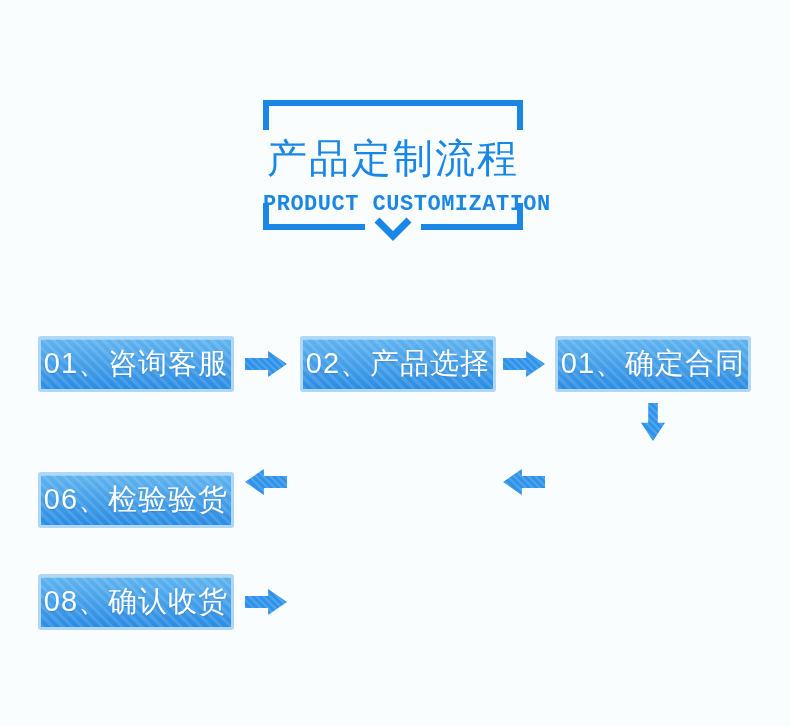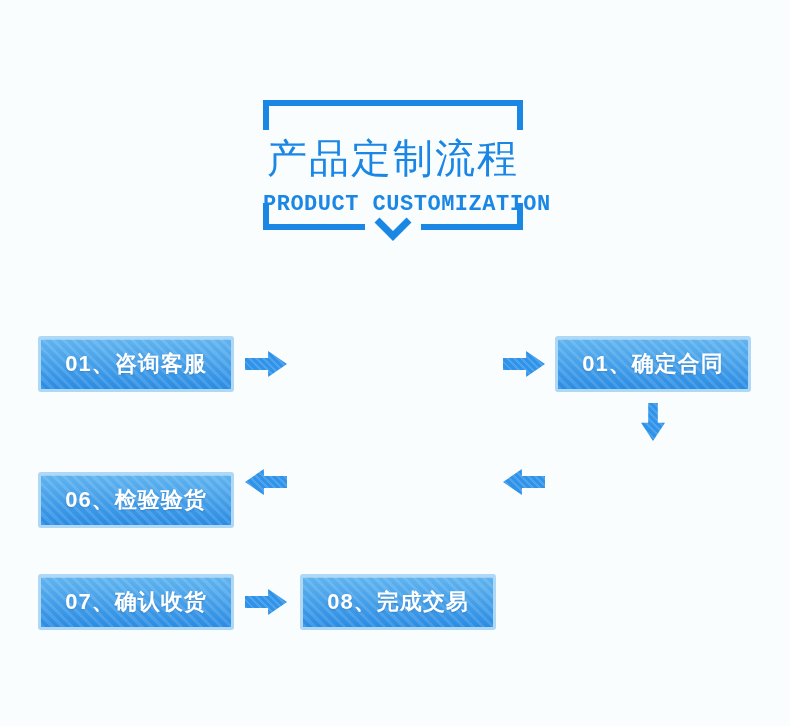--- a/index.html
+++ b/index.html
@@ -61,21 +61,21 @@
     border:3px solid var(--box-border);
     border-radius:3px;
     background-image:
       repeating-linear-gradient(45deg, rgba(255,255,255,0.12) 0 3px, rgba(255,255,255,0) 3px 7px),
       linear-gradient(180deg, var(--box-top) 0%, var(--box-bottom) 100%);
     display:flex;align-items:center;justify-content:center;
     box-shadow:inset 0 1px 0 rgba(255,255,255,0.35);
   }
   .step-label{
     color:var(--box-text);
-    font-size:22px;font-weight:bold;
+    font-size:29px;font-weight:normal;
     letter-spacing:1px;white-space:nowrap;
     text-shadow:0 1px 2px rgba(20,80,150,0.30);
   }
 
   
   .arrow{
     position:absolute;
     background-image:
       repeating-linear-gradient(45deg, rgba(255,255,255,0.15) 0 2px, rgba(255,255,255,0) 2px 5px),
       linear-gradient(180deg, var(--arrow), var(--arrow));
@@ -110,34 +110,34 @@
     <div class="page-subtitle">PRODUCT CUSTOMIZATION</div>
     <svg class="chevron" width="40" height="25" viewBox="0 0 40 25">
       <path d="M4 4 L20 20 L36 4"></path>
     </svg>
   </div>
 
   <div class="step" style="left:38px;top:336px">
     <span class="step-label">01、咨询客服</span>
   </div>
   <div class="arrow right" style="left:245px;top:351px"></div>
+  <div class="step" style="left:300px;top:336px">
+    <span class="step-label">02、产品选择</span>
+  </div>
   <div class="arrow right" style="left:503px;top:351px"></div>
   <div class="step" style="left:555px;top:336px">
     <span class="step-label">01、确定合同</span>
   </div>
 
   <div class="arrow down" style="left:641px;top:403px"></div>
 
   <div class="arrow left" style="left:503px;top:469px"></div>
   <div class="arrow left" style="left:245px;top:469px"></div>
   <div class="step" style="left:38px;top:472px">
     <span class="step-label">06、检验验货</span>
   </div>
 
   <div class="step" style="left:38px;top:574px">
-    <span class="step-label">07、确认收货</span>
+    <span class="step-label">08、确认收货</span>
   </div>
   <div class="arrow right" style="left:245px;top:589px"></div>
-  <div class="step" style="left:300px;top:574px">
-    <span class="step-label">08、完成交易</span>
-  </div>
 
 </div>
 
 </body></html>

